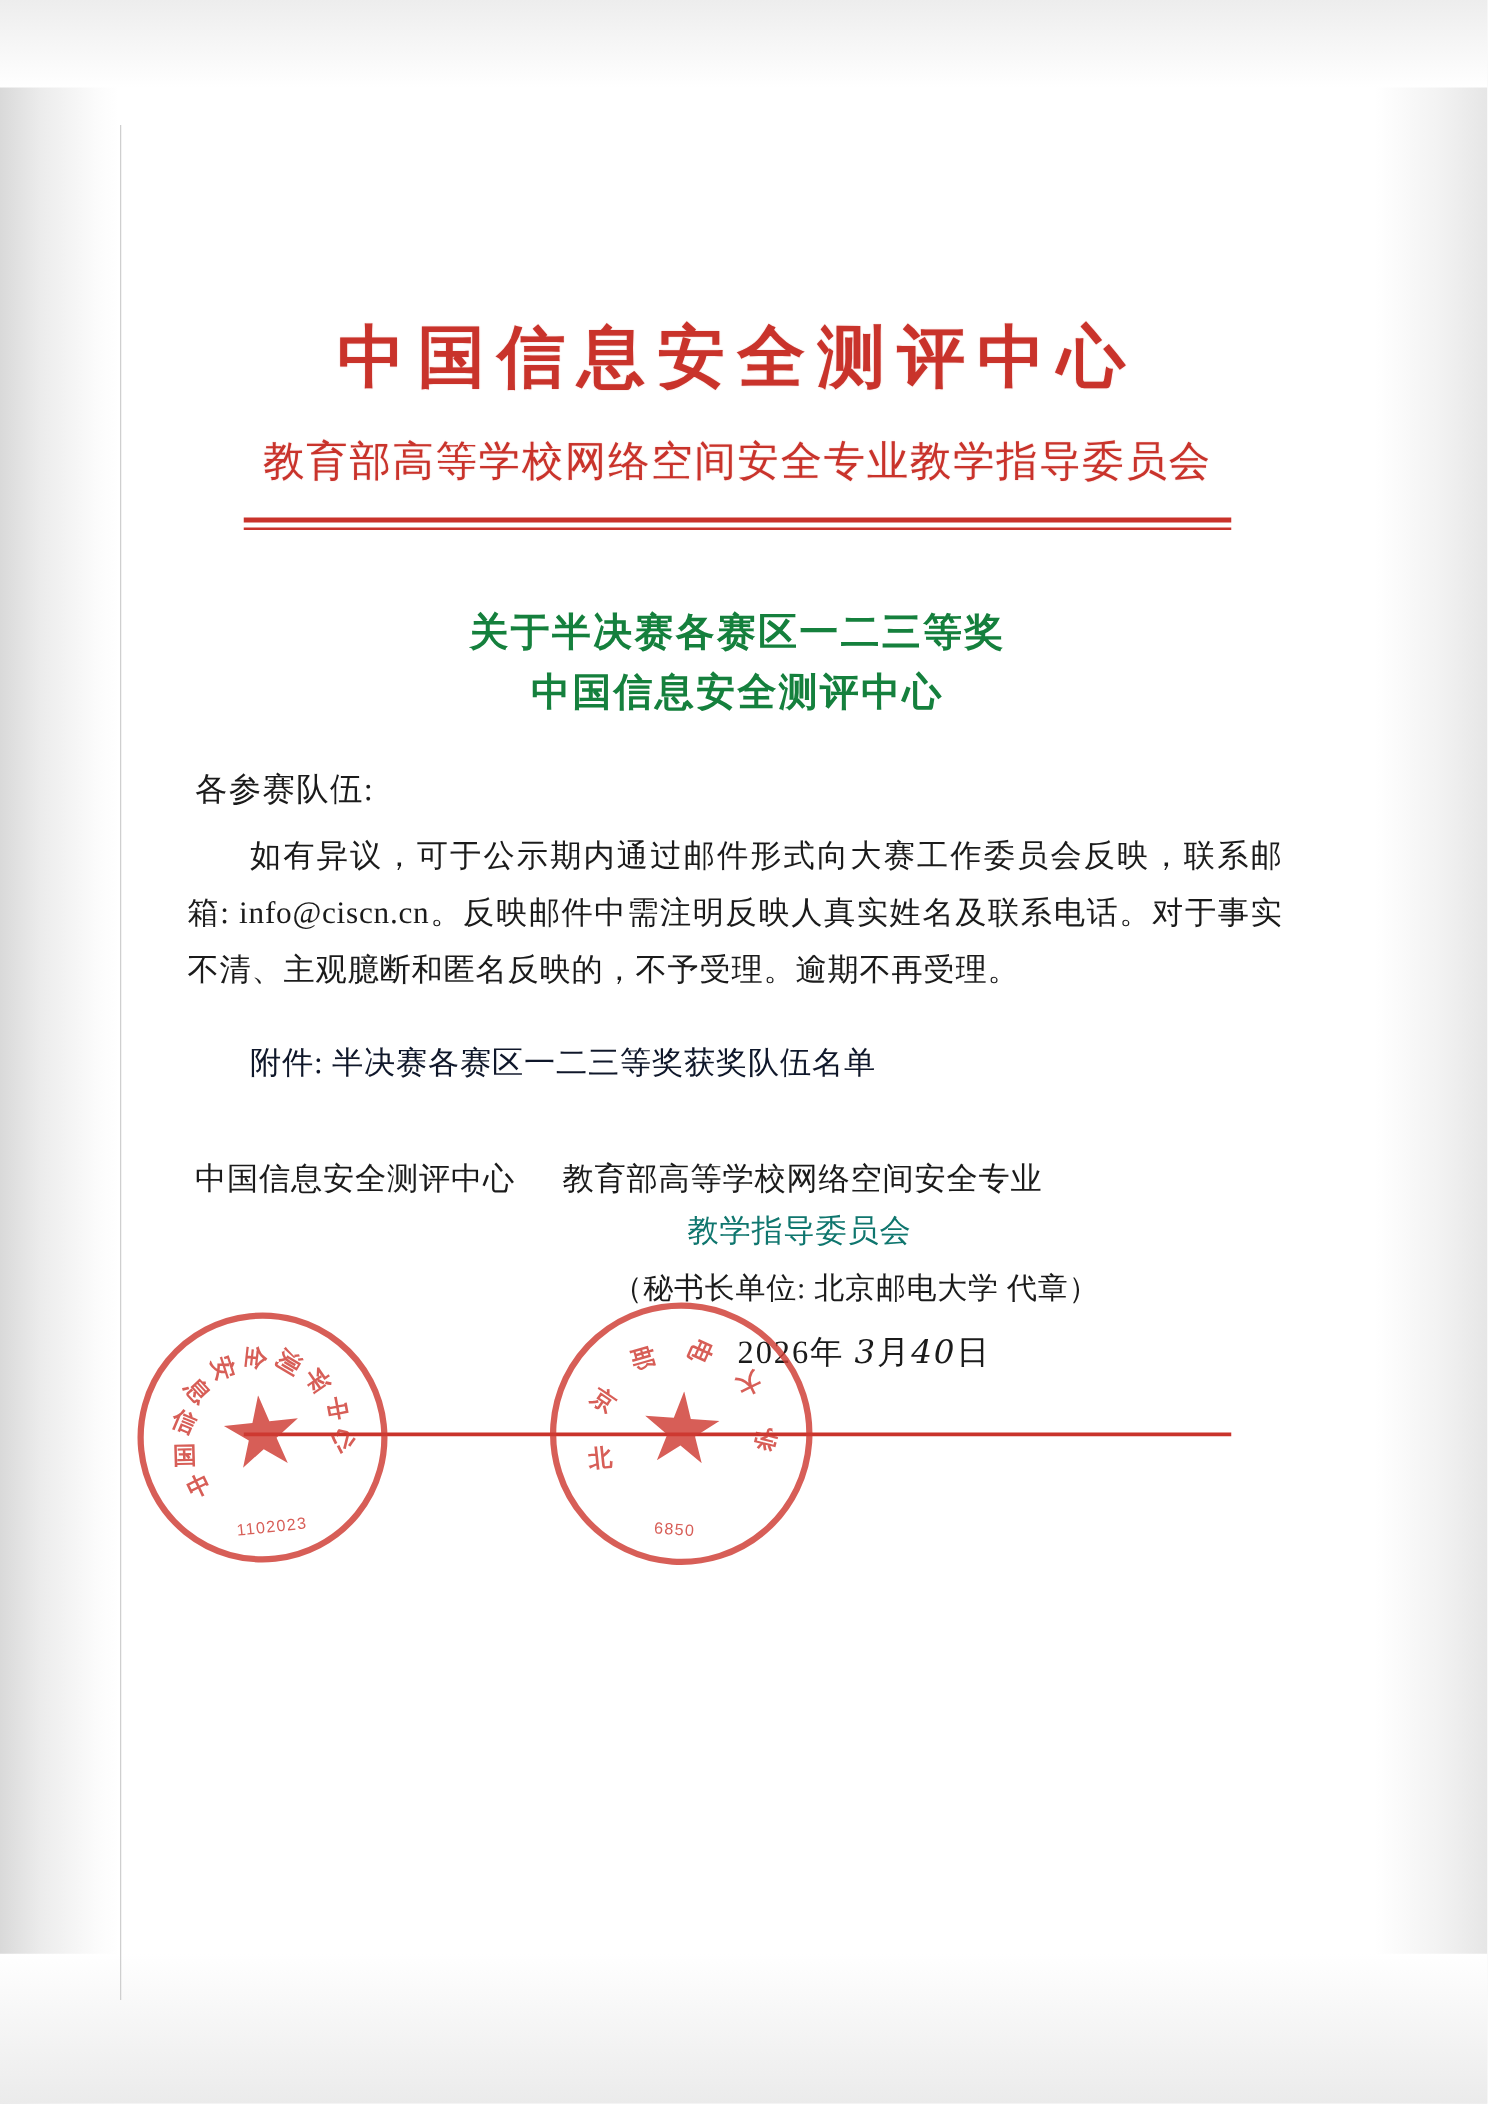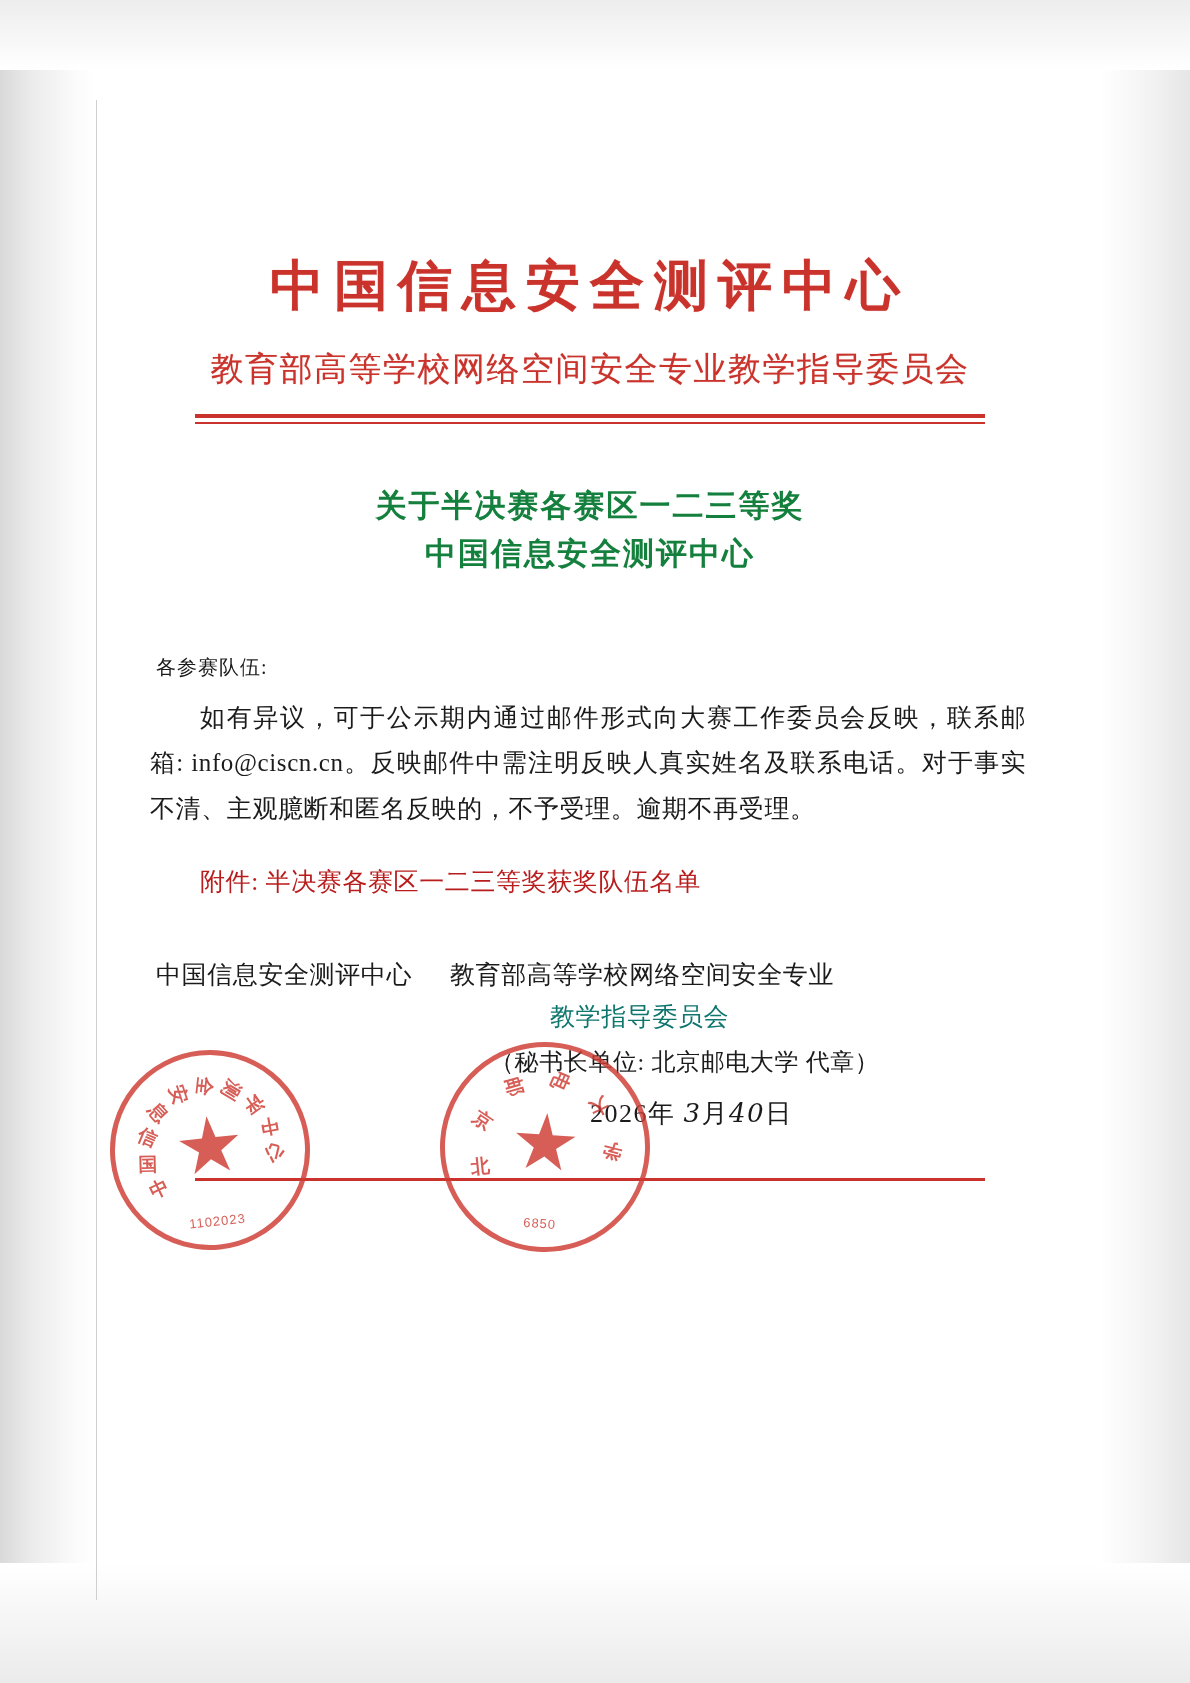--- a/index.html
+++ b/index.html
@@ -104,43 +104,43 @@
     margin-top: 58px;
     color: #15803d;
     font-family: "Liberation Serif", serif;
     font-weight: bold;
     font-size: 31px;
     line-height: 1.55;
     letter-spacing: 2px;
   }
 
   .salutation {
-    margin-top: 76px;
+    margin-top: 36px;
     margin-left: 6px;
-    font-size: 20px;
+    font-size: 26px;
     color: #1b1b1b;
     letter-spacing: 1px;
   }
 
   .para {
     margin-top: 14px;
     font-size: 25px;
     line-height: 1.82;
     color: #1b1b1b;
     text-align: justify;
     text-indent: 50px;
     letter-spacing: 0.6px;
     padding-right: 4px;
   }
 
   .attachment {
     margin-top: 34px;
     margin-left: 50px;
     font-size: 25px;
-    color: #b91c1c;
+    color: #0f172a;
     letter-spacing: 0.6px;
   }
 
   
   .sign-block {
     position: relative;
     margin-top: 26px;
     height: 230px;
   }
   .sign-left {

